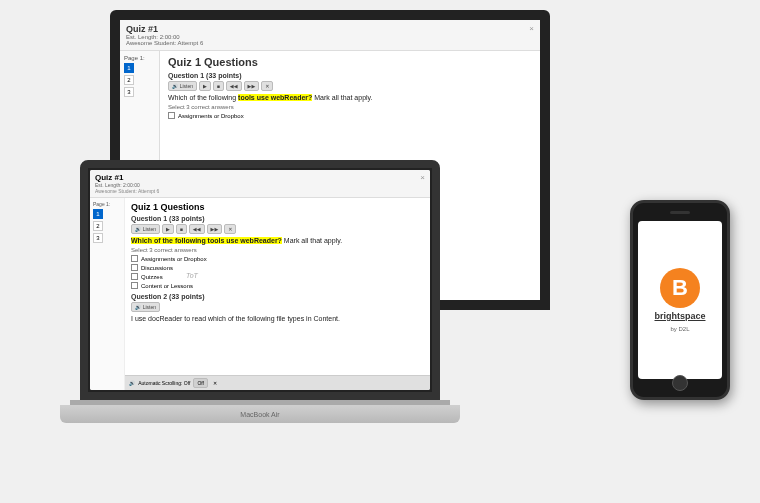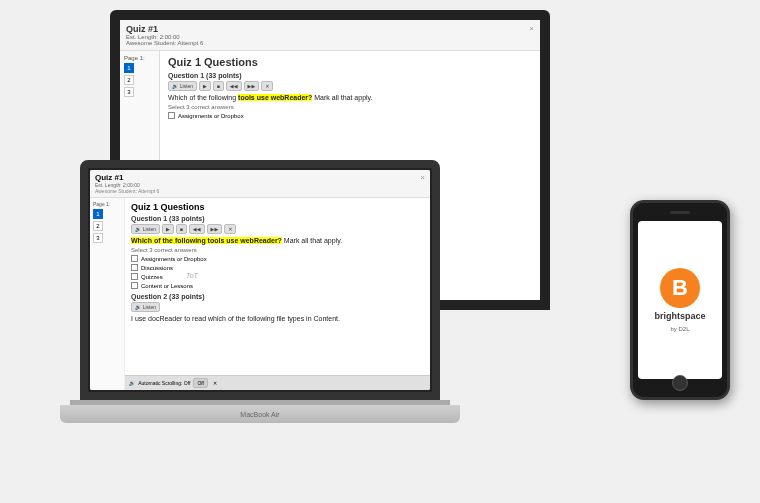--- a/index.html
+++ b/index.html
@@ -325,20 +325,21 @@
       font-size: 22px;
       font-weight: bold;
       color: white;
     }
     .logo-text {
       font-size: 9px;
       font-weight: bold;
       color: #333;
       text-align: right;
       line-height: 1.1;
+      text-decoration: underline;
     }
     .logo-sub {
       font-size: 6px;
       color: #666;
     }
 
     
     .laptop-audio-bar {
       position: absolute;
       bottom: 0;

